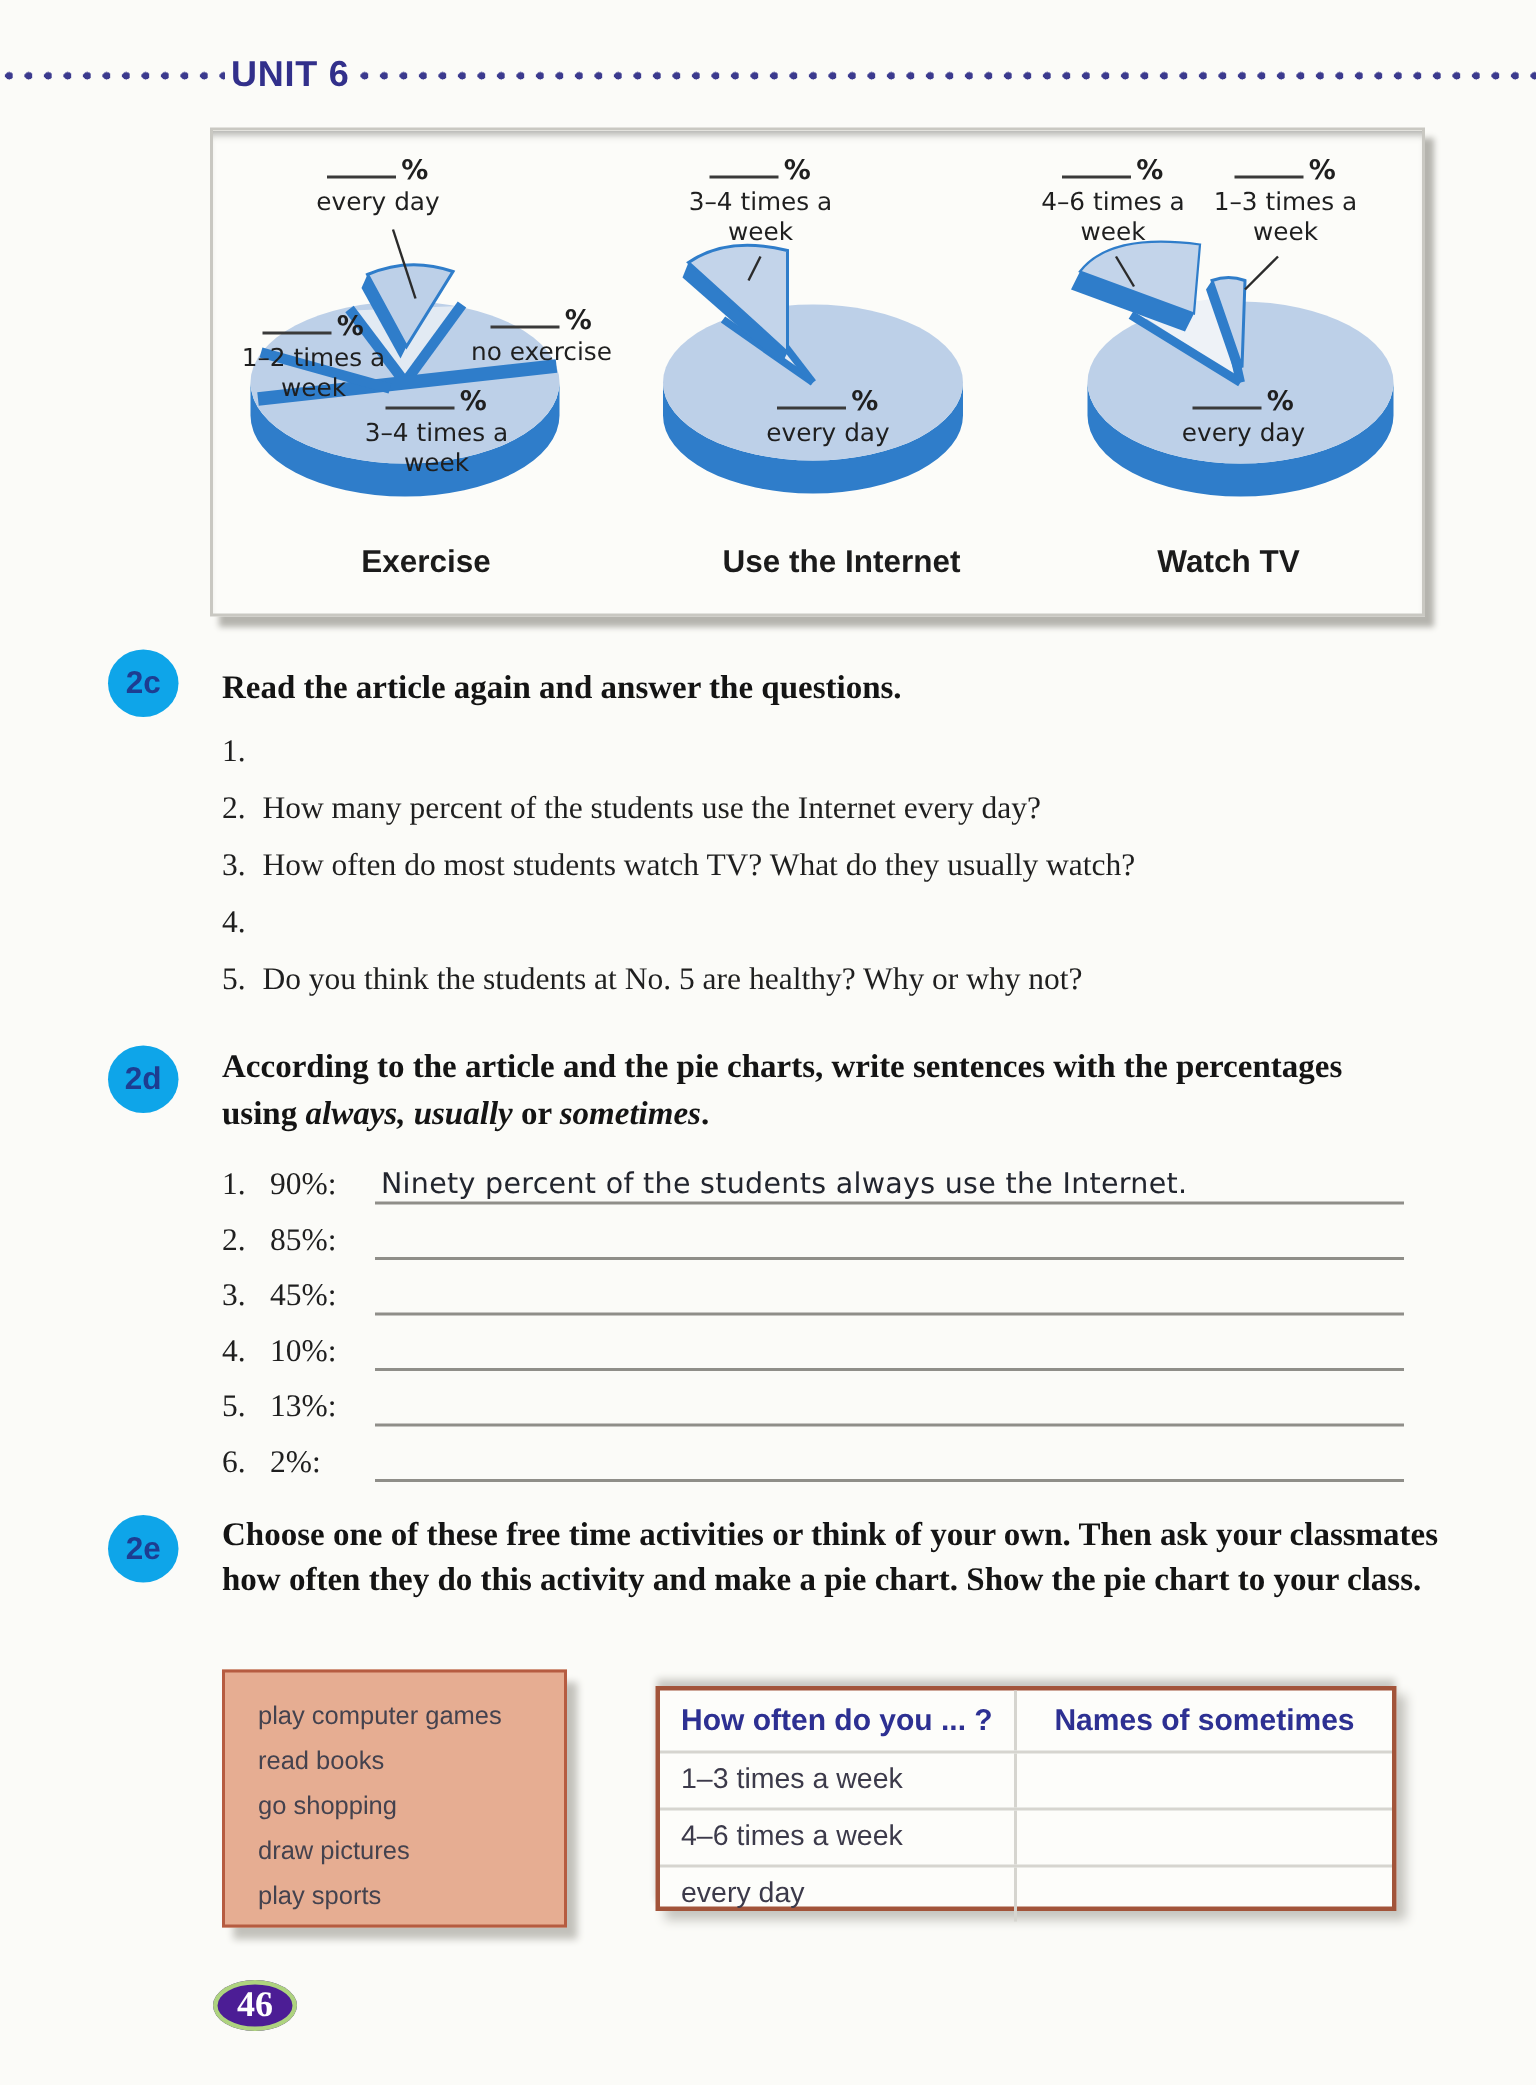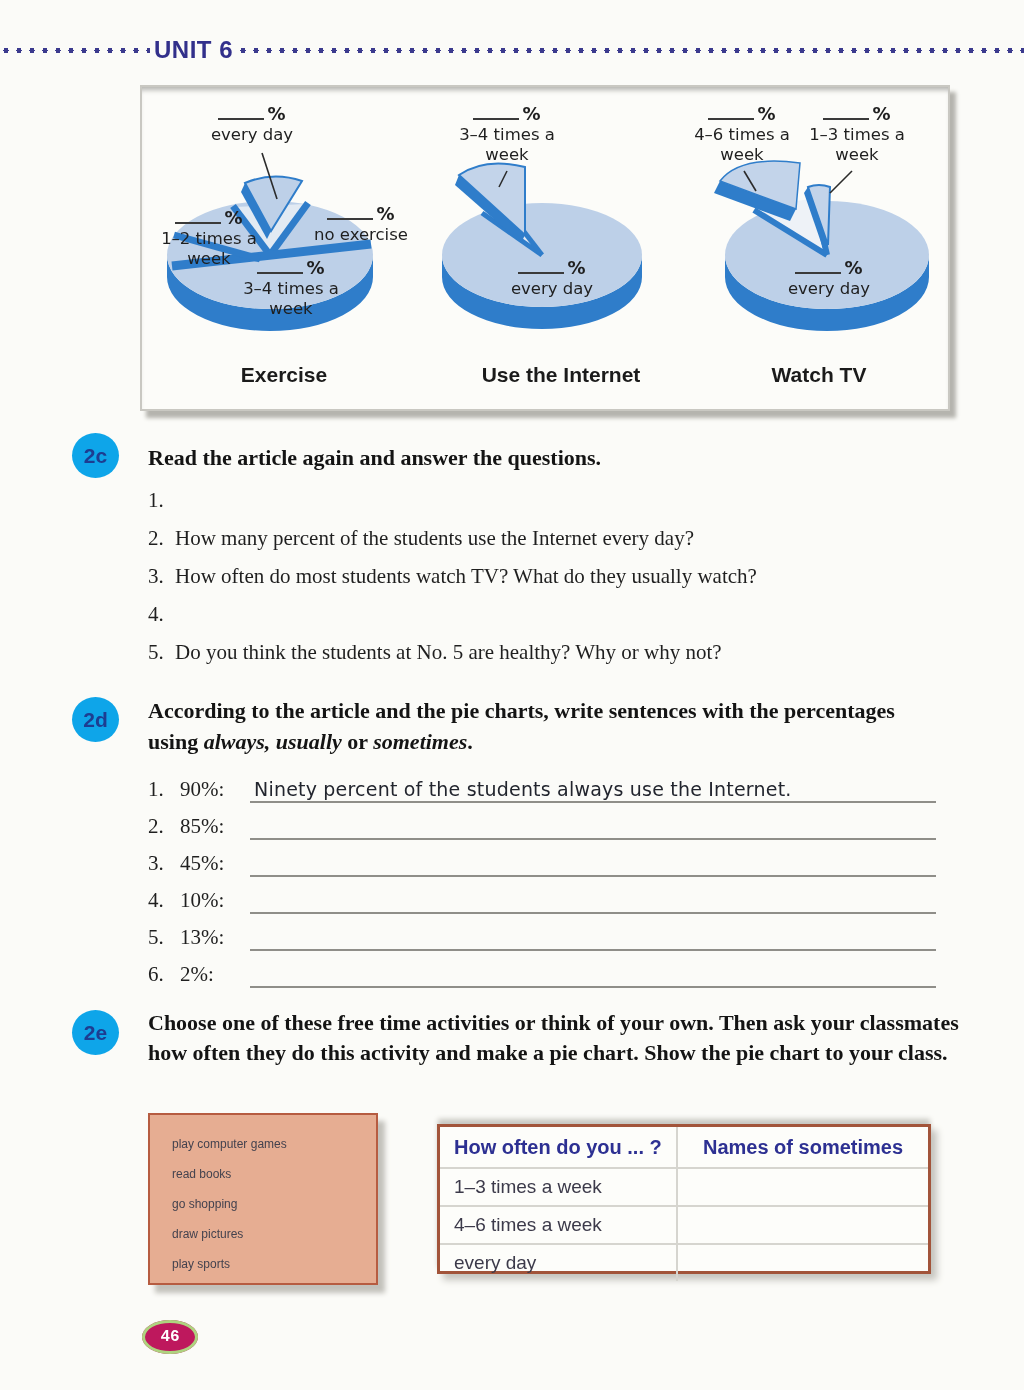--- a/index.html
+++ b/index.html
@@ -43,39 +43,39 @@
   .d-row{display:flex;align-items:flex-end;height:37px;font-size:21px;color:#1f1f1f;}
   .d-num{width:32px;flex:none;padding-bottom:1px;}
   .d-pct{width:62px;flex:none;padding-bottom:1px;}
   .d-line{flex:1;border-bottom:2px solid #8f8e89;position:relative;height:30px;margin-left:8px;}
   .d-answer{position:absolute;left:4px;bottom:1px;white-space:nowrap;
             font-family:"DejaVu Sans",sans-serif;font-size:19px;color:#22252e;letter-spacing:.2px;}
 
   
   .activity-box{position:absolute;left:148px;top:1113px;width:230px;height:172px;background:#e6ad92;
                 border:2px solid #b65c41;box-shadow:7px 8px 5px #c2c1bb;box-sizing:border-box;}
-  .activity-item{font-family:"Liberation Sans",sans-serif;font-size:12px;color:#44424e;
+  .activity-item{font-family:"Liberation Sans",sans-serif;font-size:17px;color:#44424e;
                  line-height:30px;padding-left:22px;}
   .activity-box .activity-item:first-child{padding-top:14px;}
 
   .survey-table{position:absolute;left:437px;top:1124px;width:494px;height:150px;background:#fdfdfa;
                 border:3px solid #a2543a;box-sizing:border-box;
                 box-shadow:0 -6px 5px -1px #c8c7c1, 6px 6px 7px #c5c4be;
                 font-family:"Liberation Sans",sans-serif;}
   .t-row{display:flex;height:36px;border-top:2px solid #d6d5cf;}
   .t-head{display:flex;height:40px;border-top:none;}
   .t-c1{width:238px;flex:none;border-right:2px solid #d6d5cf;display:flex;align-items:center;
         padding-left:14px;box-sizing:border-box;font-size:19px;color:#3c3a4a;}
   .t-c2{flex:1;display:flex;align-items:center;justify-content:center;}
   .t-head .t-c1,.t-head .t-c2{font-weight:bold;font-size:20px;color:#2d3092;}
 
   .page-badge{position:absolute;left:142px;top:1320px;width:56px;height:34px;border-radius:50%;
-              background:#be185d;box-shadow:inset 0 0 0 3px #aed37f;
+              background:#4c1d95;box-shadow:inset 0 0 0 3px #aed37f;
               display:flex;align-items:center;justify-content:center;
-              font-family:Liberation Mono, monospace;font-weight:bold;font-size:16px;color:#ffffff;}
+              font-family:Liberation Serif, serif;font-weight:bold;font-size:24px;color:#ffffff;}
   i{font-style:italic;}
 </style>
 </head>
 <body>
 
 <div class="page">
 
   <div class="unit-header">
     <div class="dotline dots-left"></div>
     <div class="unit-title">UNIT 6</div>

